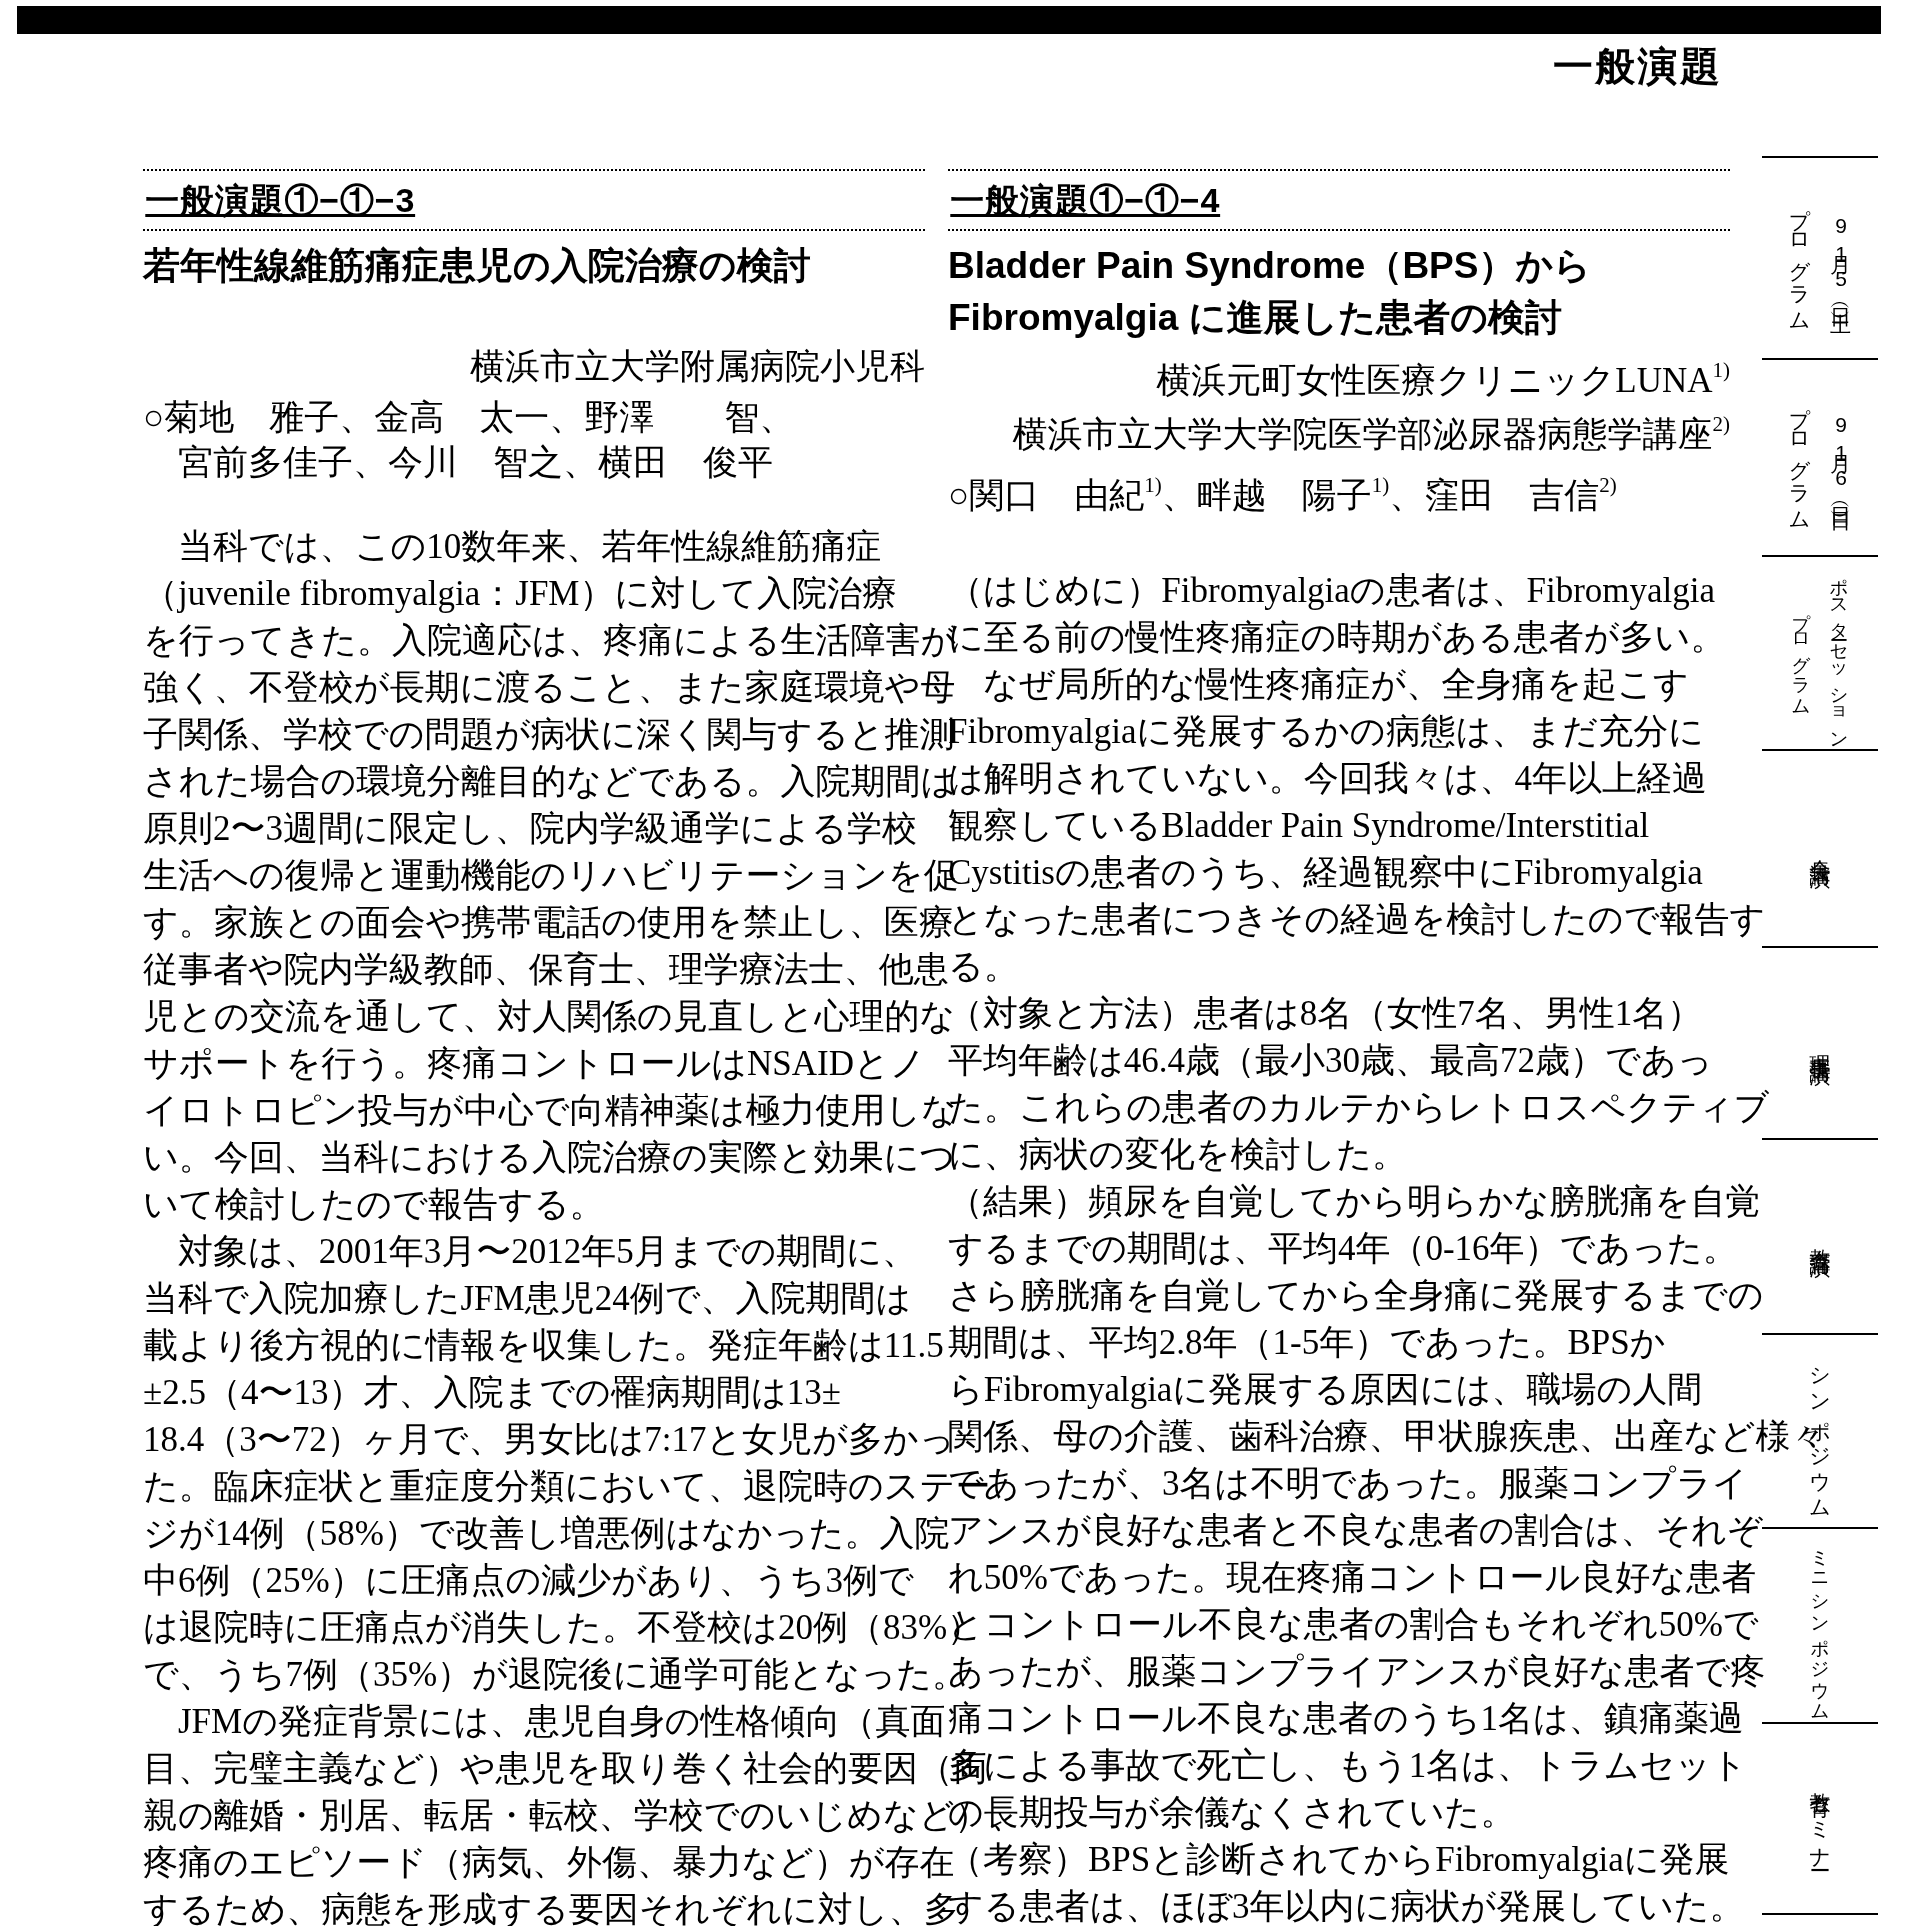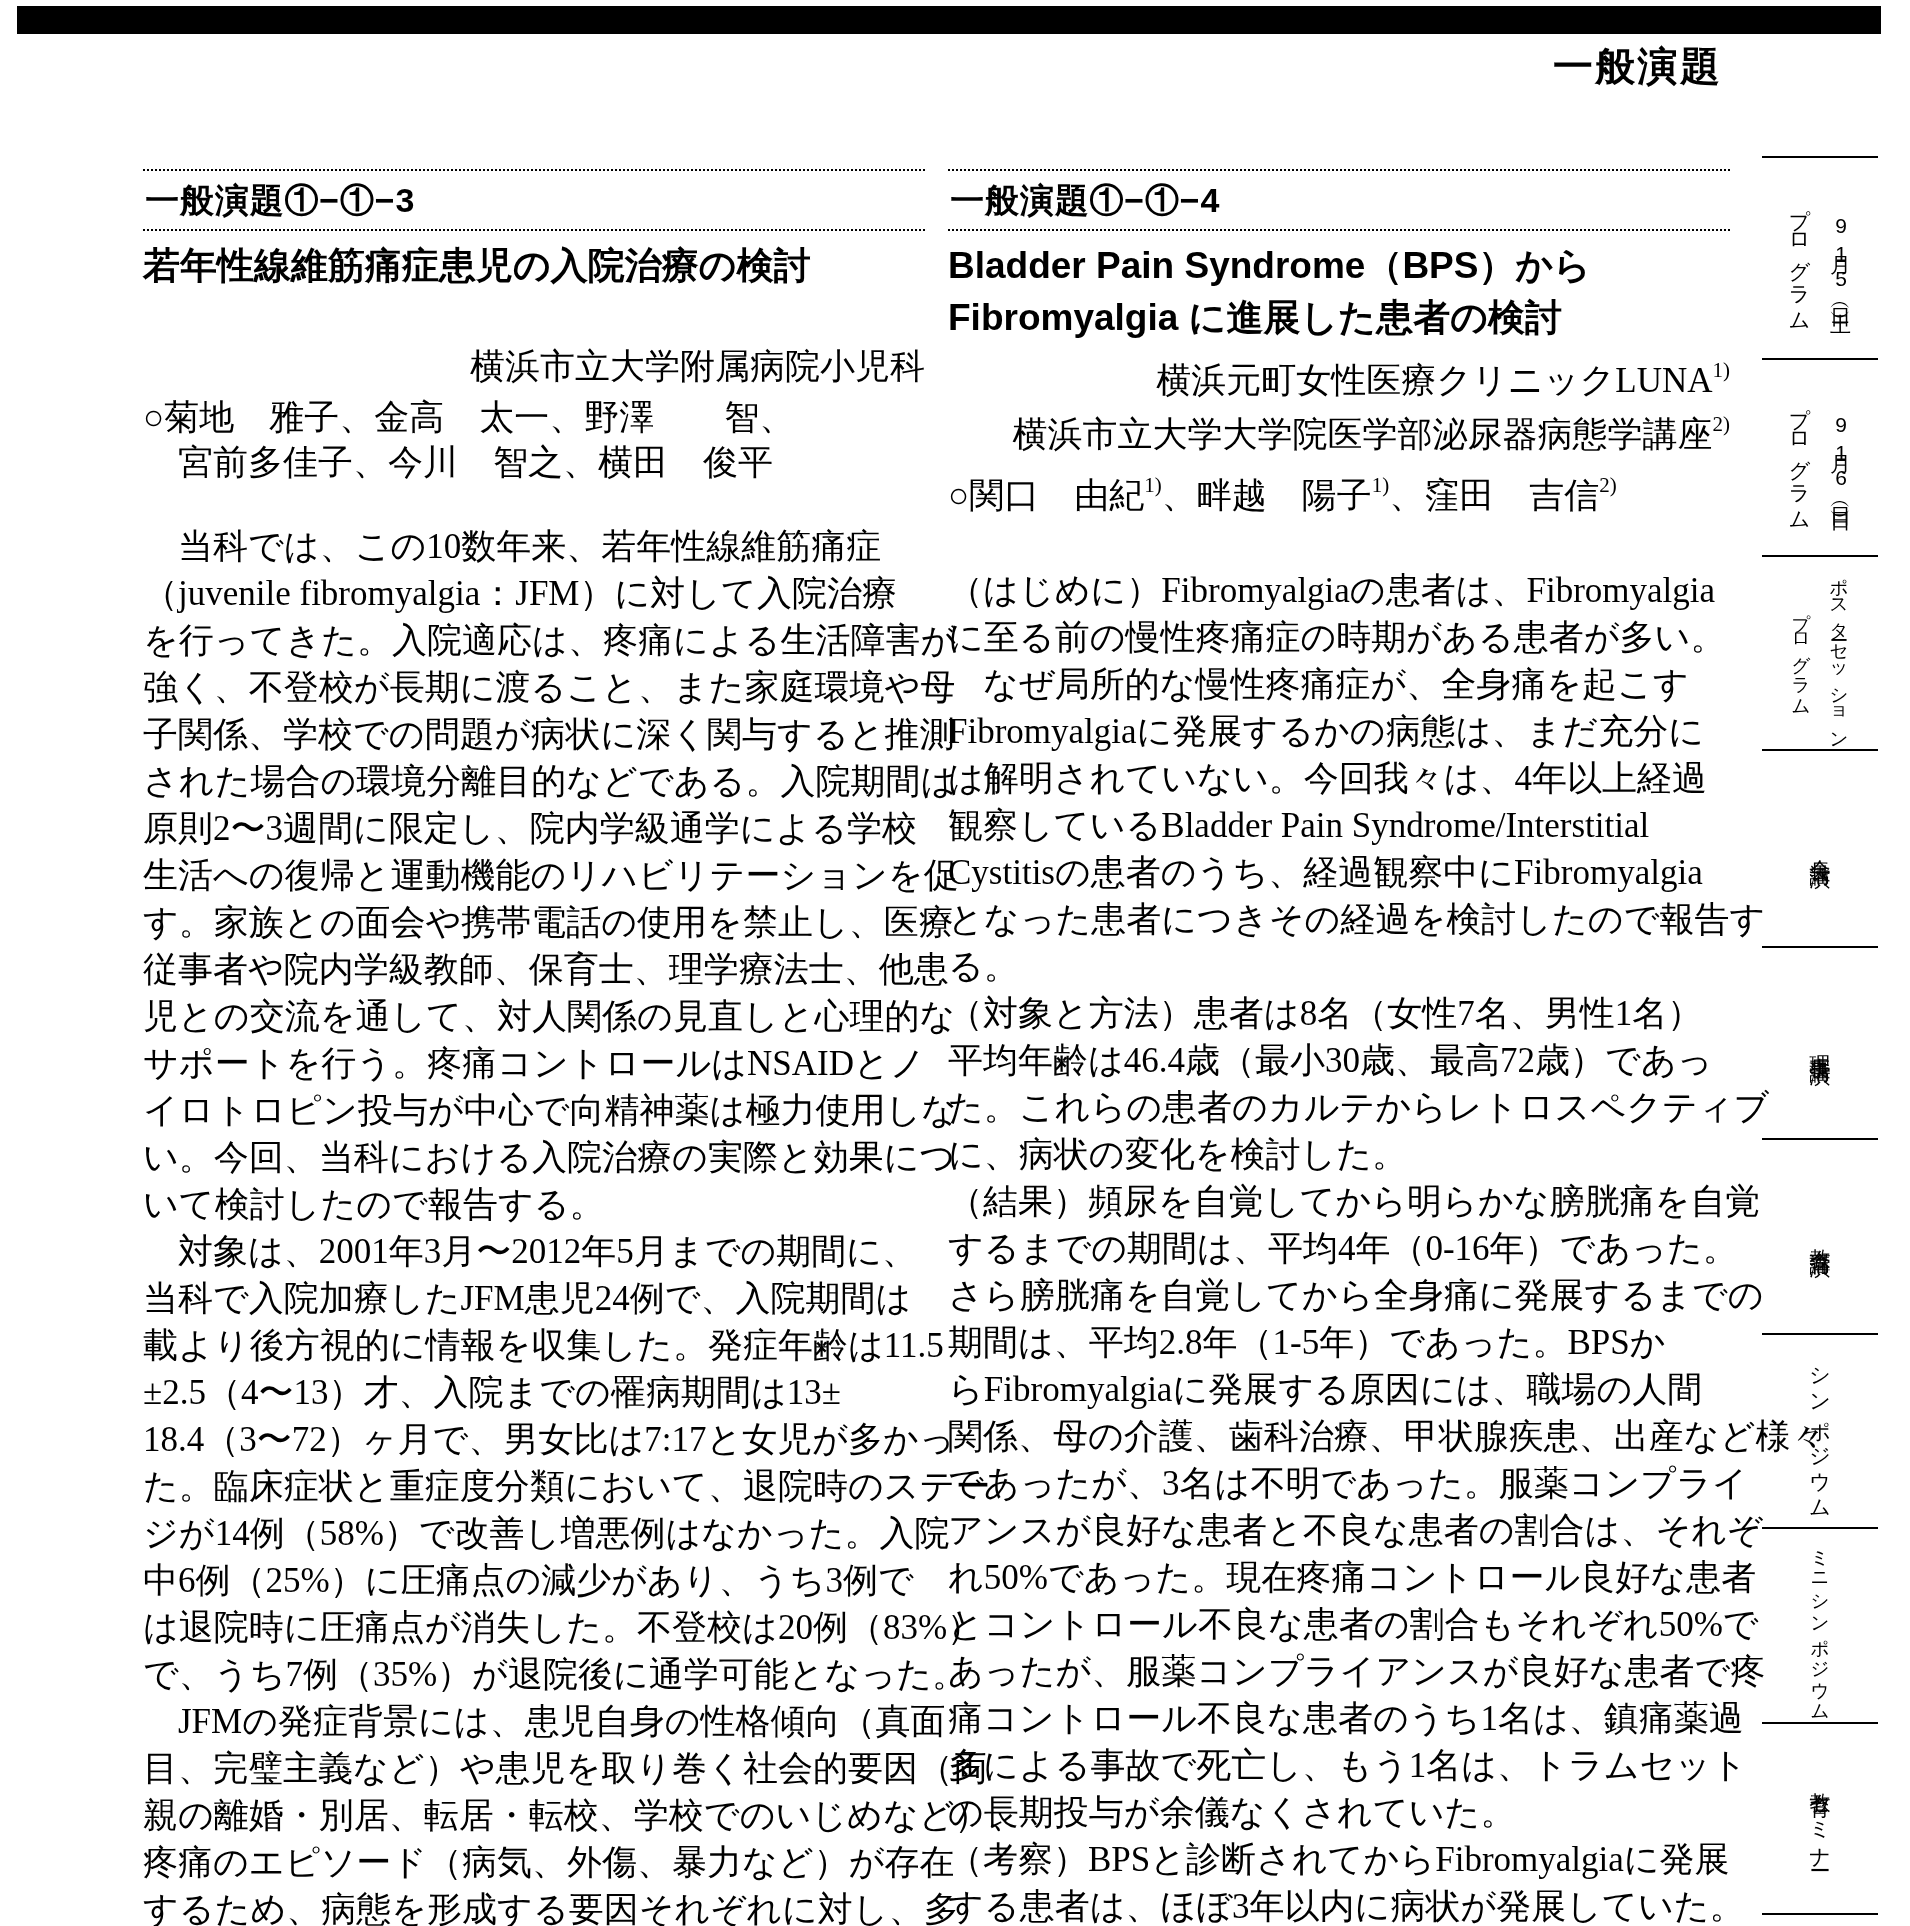--- a/index.html
+++ b/index.html
@@ -25,21 +25,21 @@
   .column{position:absolute;top:169px;width:782px;}
   .col-left{left:143px;}
   .col-right{left:948px;}
   .session-box{
     border-top:2.7px dotted #000;
     border-bottom:2.7px dotted #000;
     padding:7px 2.3px 4.6px 2.3px;
   }
   .session-label{
     font-family:"Liberation Sans", sans-serif;
-    font-weight:700;font-size:34px;letter-spacing:0.8px;
+    font-weight:700;font-size:34px;letter-spacing:0.8px;text-decoration:underline;
   }
   .abstract-title{
     margin:9.2px 0 0 0;
     font-family:"Liberation Sans", sans-serif;
     font-weight:700;font-size:37px;line-height:52px;
   }
   .affiliation-block{margin-top:42px;text-align:right;}
   .col-right .affiliation-block{margin-top:3.9px;}
   .affiliation-line{font-size:35px;line-height:45px;white-space:nowrap;}
   .authors-block{margin-top:7px;}

